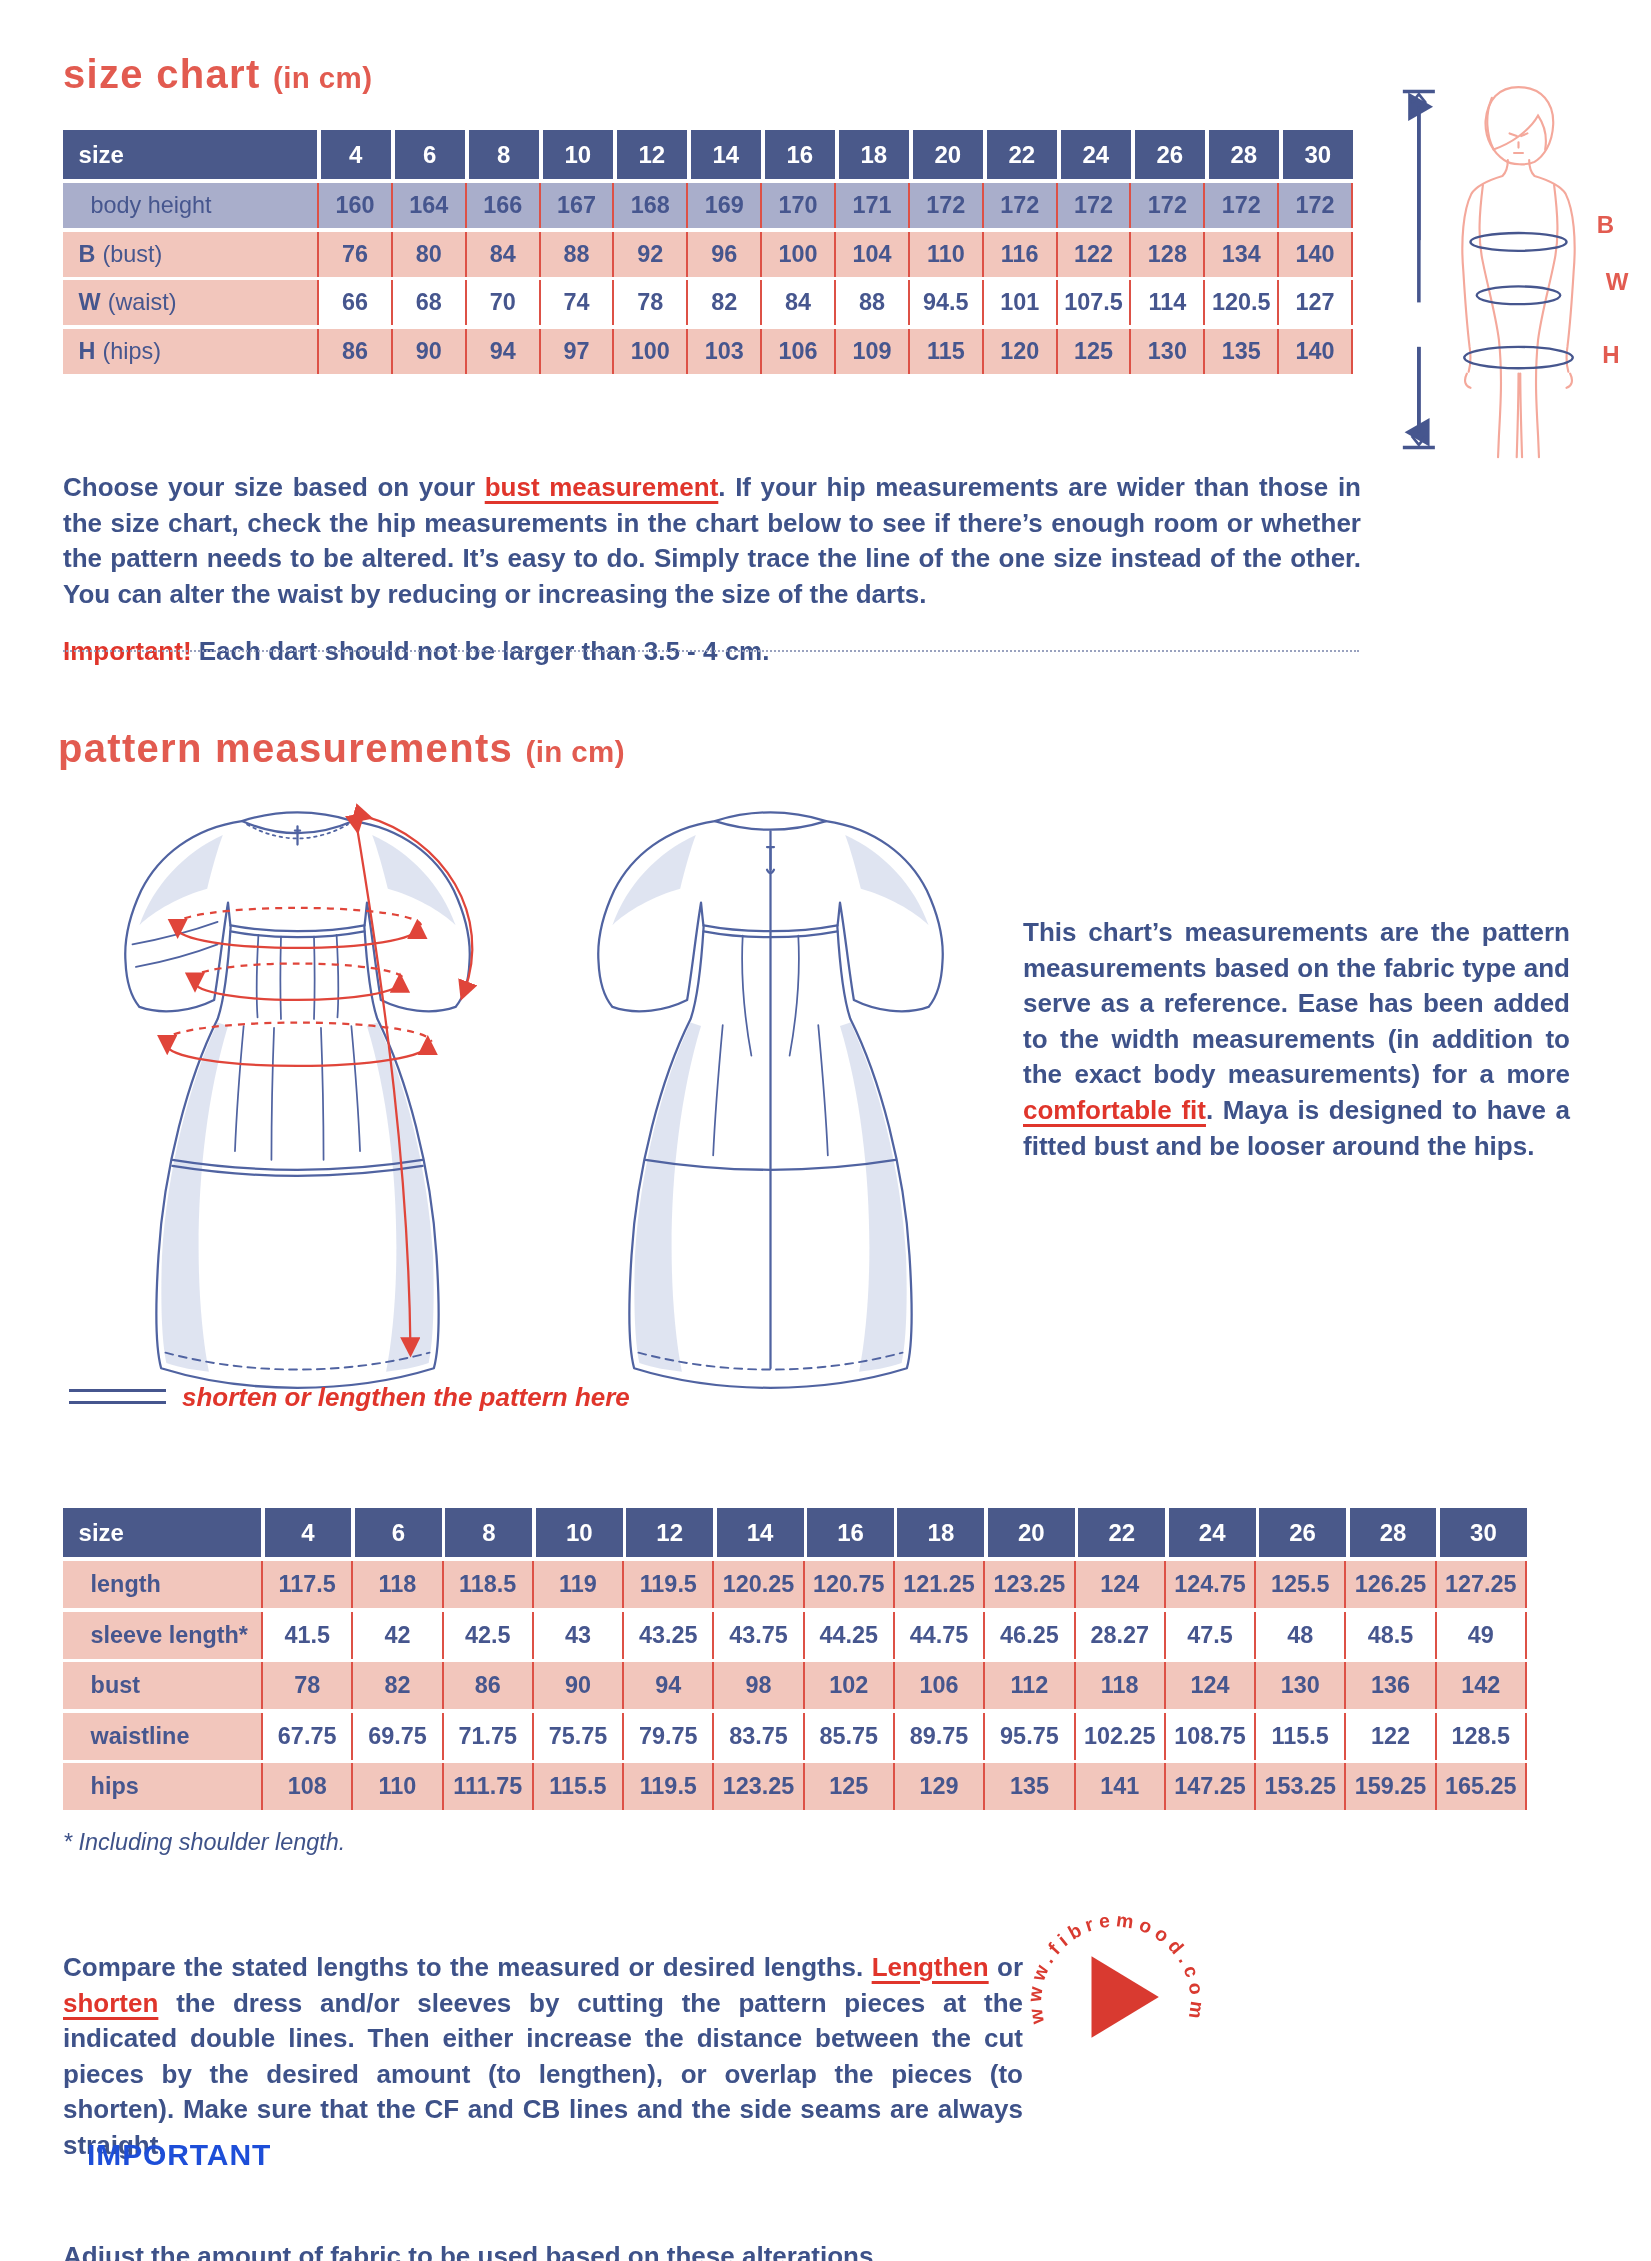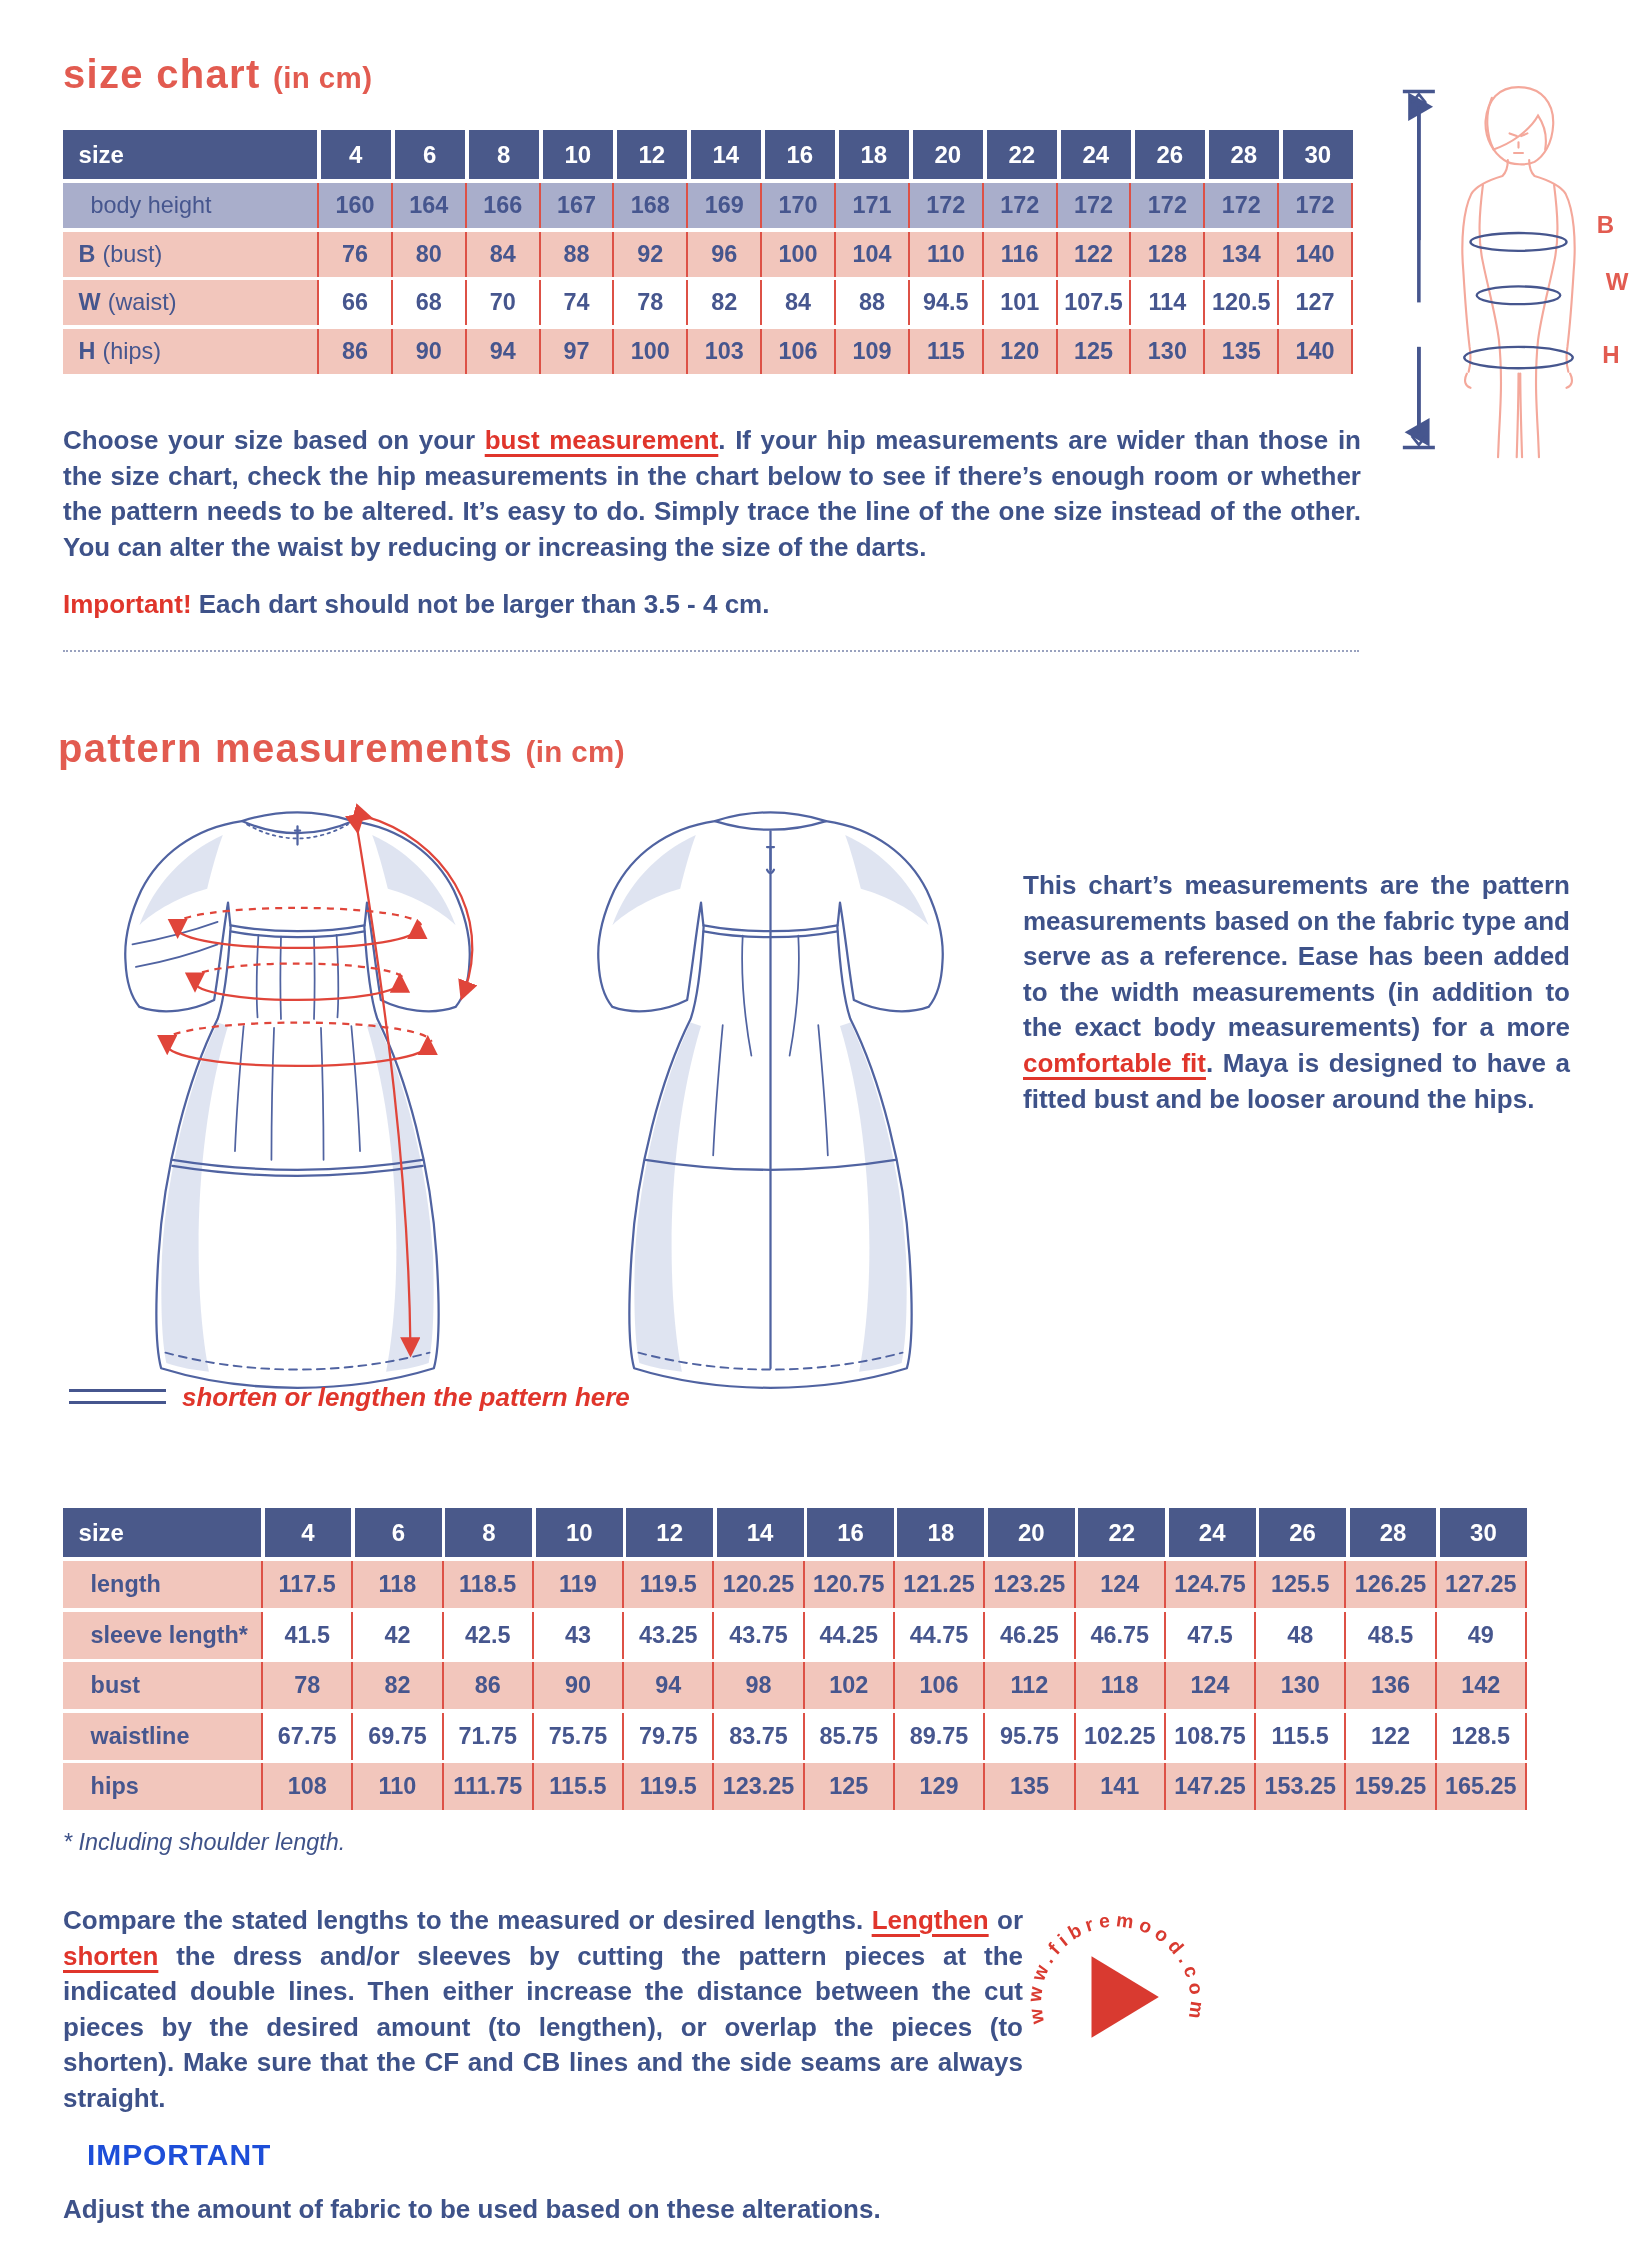--- a/index.html
+++ b/index.html
@@ -5,21 +5,21 @@
   html,body{margin:0;padding:0;background:#ffffff;}
   .page{position:relative;width:1652px;height:2261px;background:#fff;overflow:hidden;
         font-family:"Liberation Sans",sans-serif;padding-left:28px;}
   .abs{position:absolute;}
 
   
   .sec-title{color:#e25b50;font-weight:700;font-size:40px;letter-spacing:1.3px;line-height:1;}
   .sec-title .unit{font-size:29.5px;letter-spacing:0.4px;}
 
   
-  .body-text{color:#3e5289;font-weight:700;font-size:26px;line-height:1.37;text-align:justify;}
+  .body-text{color:#3e5289;font-weight:700;font-size:26px;line-height:1.37;text-align:justify;margin-top:47px;}
   .red-link{color:#e0352b;text-decoration:underline;text-decoration-thickness:2.6px;text-underline-offset:5.2px;}
   .red-inline{color:#e0352b;}
 
   
   .tbl{position:absolute;}
   .t-row{display:flex;margin-bottom:3.5px;text-align:center;}
   .t-row.head{margin-bottom:4.3px;}
   .cell{display:flex;align-items:center;justify-content:center;
         font-size:23.4px;font-weight:700;color:#46568e;}
   .h-cell{background:#4a598a;color:#ffffff;font-size:24px;margin-left:3.5px;flex:1;}
@@ -316,21 +316,21 @@
         </div>
         <div class="cell v-cell bg-white">41.5</div>
         <div class="cell v-cell bg-white">42</div>
         <div class="cell v-cell bg-white">42.5</div>
         <div class="cell v-cell bg-white">43</div>
         <div class="cell v-cell bg-white">43.25</div>
         <div class="cell v-cell bg-white">43.75</div>
         <div class="cell v-cell bg-white">44.25</div>
         <div class="cell v-cell bg-white">44.75</div>
         <div class="cell v-cell bg-white">46.25</div>
-        <div class="cell v-cell bg-white">46.75</div>
+        <div class="cell v-cell bg-white">28.27</div>
         <div class="cell v-cell bg-white">47.5</div>
         <div class="cell v-cell bg-white">48</div>
         <div class="cell v-cell bg-white">48.5</div>
         <div class="cell v-cell bg-white last">49</div>
       </div>
       <div class="t-row">
         <div class="cell lbl-cell bg-pink no-bold">
           <span class="lbl-rest">bust</span>
         </div>
         <div class="cell v-cell bg-pink">78</div>

